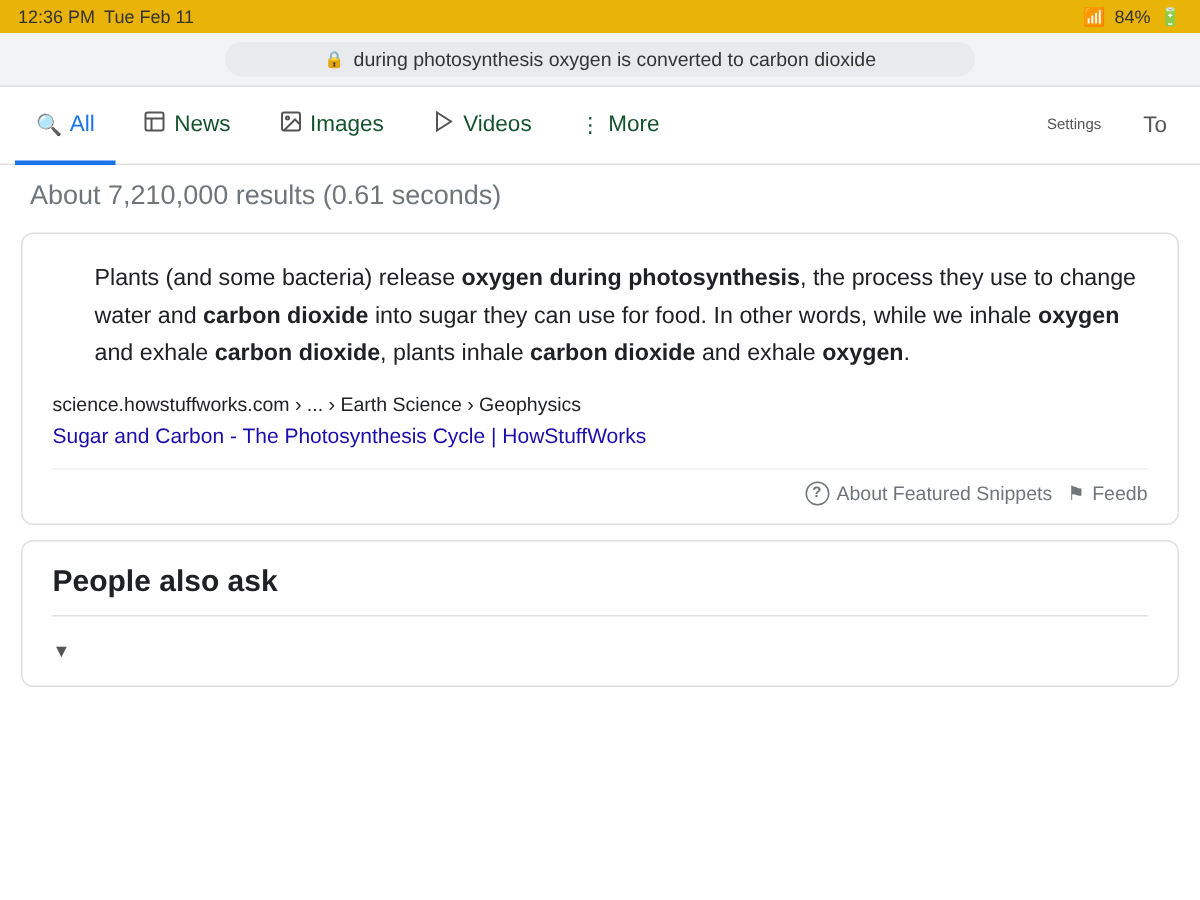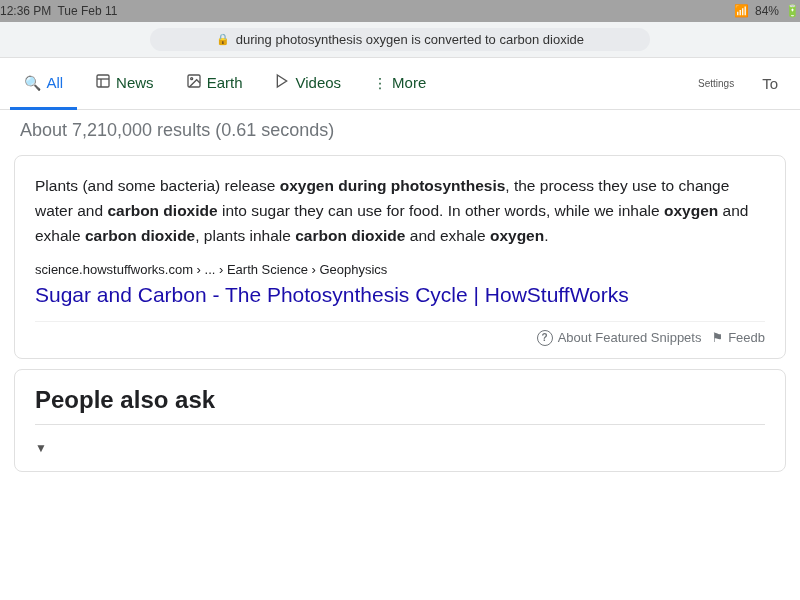--- a/index.html
+++ b/index.html
@@ -7,25 +7,25 @@
       font-family: Arial, sans-serif;
       background: #fff;
       width: 800px;
       height: 600px;
       overflow: hidden;
       font-size: 16px;
     }
 
     
     .status-bar {
-      background: #a3a3a3;
+      background: #eab308;
       display: flex;
       align-items: center;
       justify-content: space-between;
-      padding: 4px 0;
+      padding: 4px 12px;
       font-size: 12px;
       color: #333;
       height: 22px;
     }
     .status-left { display: flex; align-items: center; gap: 6px; }
     .status-right { display: flex; align-items: center; gap: 6px; }
 
     
     .address-bar {
       background: #f1f3f4;
@@ -106,29 +106,30 @@
       border: 1px solid #e0e0e0;
       border-radius: 8px;
       padding: 18px 20px 12px 20px;
       background: #fff;
     }
     .snippet-text {
       font-size: 15.5px;
       line-height: 1.6;
       color: #202124;
       margin-bottom: 14px;
+      margin-left: 28px;
     }
     .snippet-text b { font-weight: bold; }
     .snippet-source-path {
       font-size: 13px;
       color: #202124;
       margin-bottom: 4px;
     }
     .snippet-link {
-      font-size: 21px;
+      font-size: 14px;
       color: #1a0dab;
       text-decoration: none;
       cursor: pointer;
       line-height: 1.3;
       display: block;
       margin-bottom: 12px;
     }
     .snippet-footer {
       display: flex;
       align-items: center;
@@ -162,21 +163,21 @@
 
     
     .paa-section {
       margin: 8px 14px 0 14px;
       border: 1px solid #e0e0e0;
       border-radius: 8px;
       background: #fff;
       overflow: hidden;
     }
     .paa-title {
-      font-size: 24px;
+      font-size: 20px;
       font-weight: 700;
       color: #202124;
       padding: 16px 20px 10px 20px;
     }
     .paa-divider {
       height: 1px;
       background: #e0e0e0;
       margin: 0 20px;
     }
     .paa-question {
@@ -233,21 +234,21 @@
     <span>News</span>
   </div>
   <div class="tab-item">
     <span class="tab-icon">
       <svg width="16" height="16" viewBox="0 0 24 24" fill="none" stroke="#555" stroke-width="2">
           <rect x="3" y="3" width="18" height="18" rx="2"></rect>
           <circle cx="8.5" cy="8.5" r="1.5"></circle>
           <polyline points="21 15 16 10 5 21"></polyline>
         </svg>
     </span>
-    <span>Earth</span>
+    <span>Images</span>
   </div>
   <div class="tab-item">
     <span class="tab-icon">
       <svg width="16" height="16" viewBox="0 0 24 24" fill="none" stroke="#555" stroke-width="2">
           <polygon points="5 3 19 12 5 21 5 3"></polygon>
         </svg>
     </span>
     <span>Videos</span>
   </div>
   <div class="tab-item">

